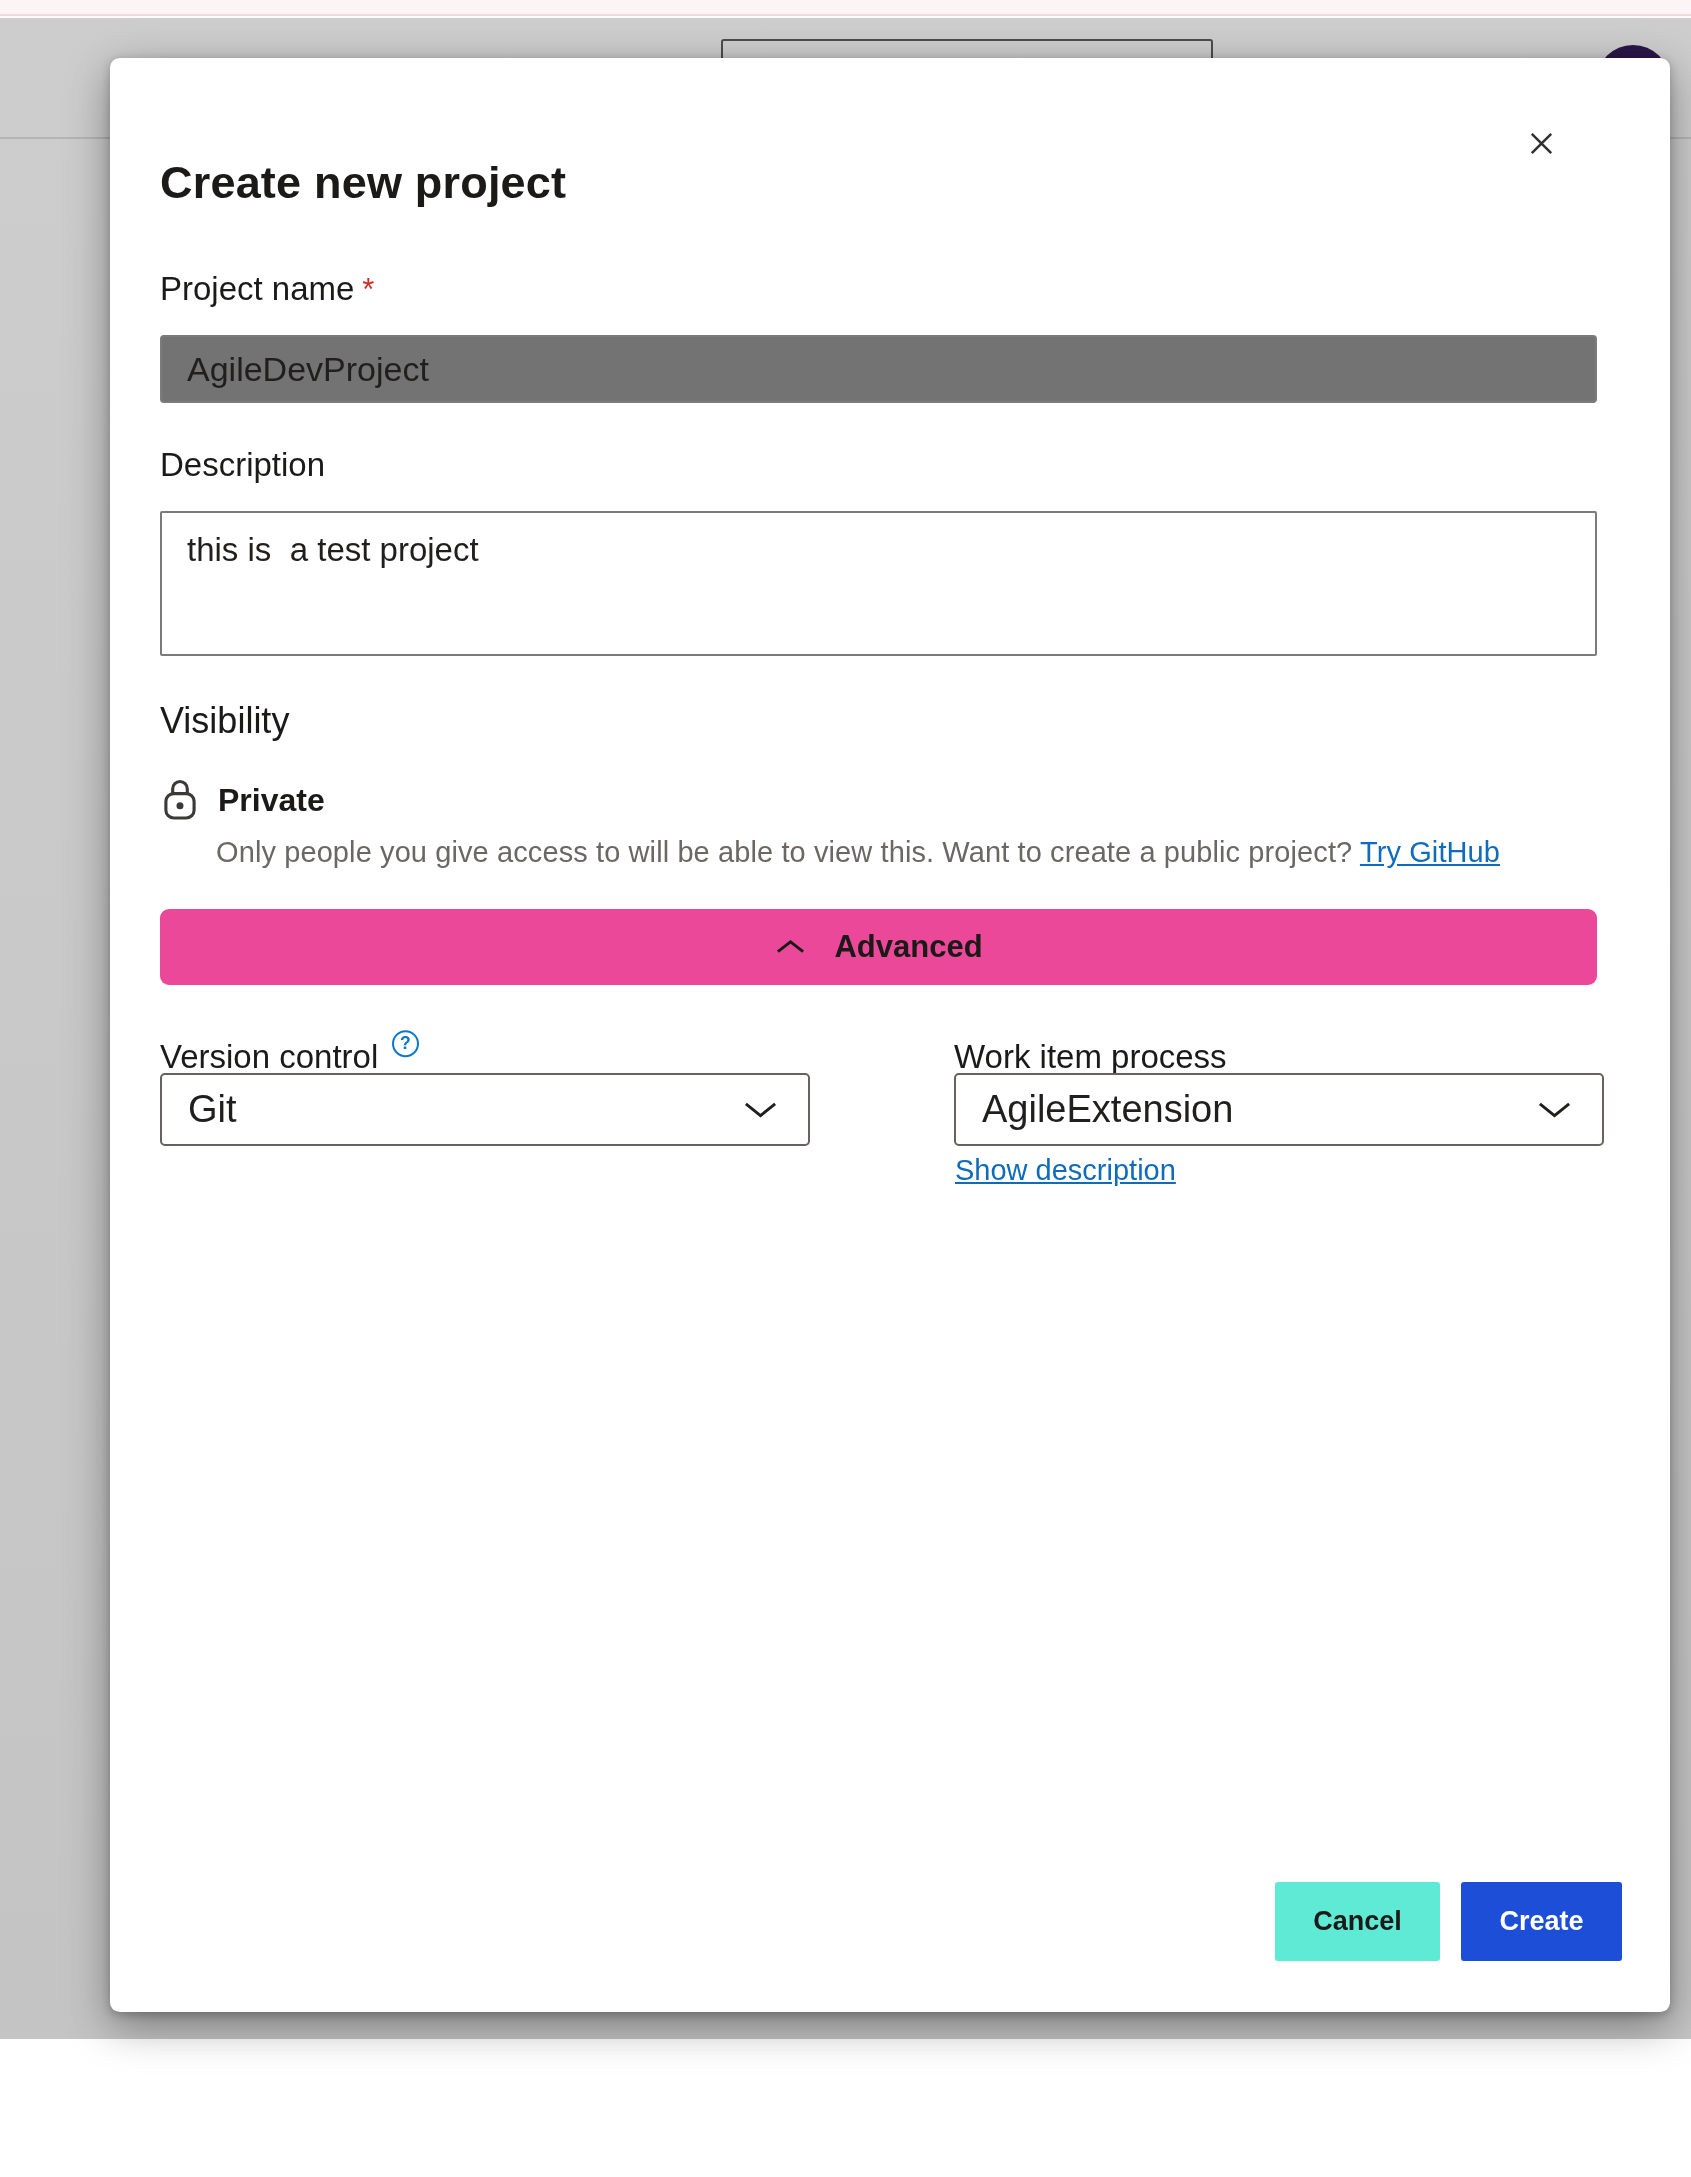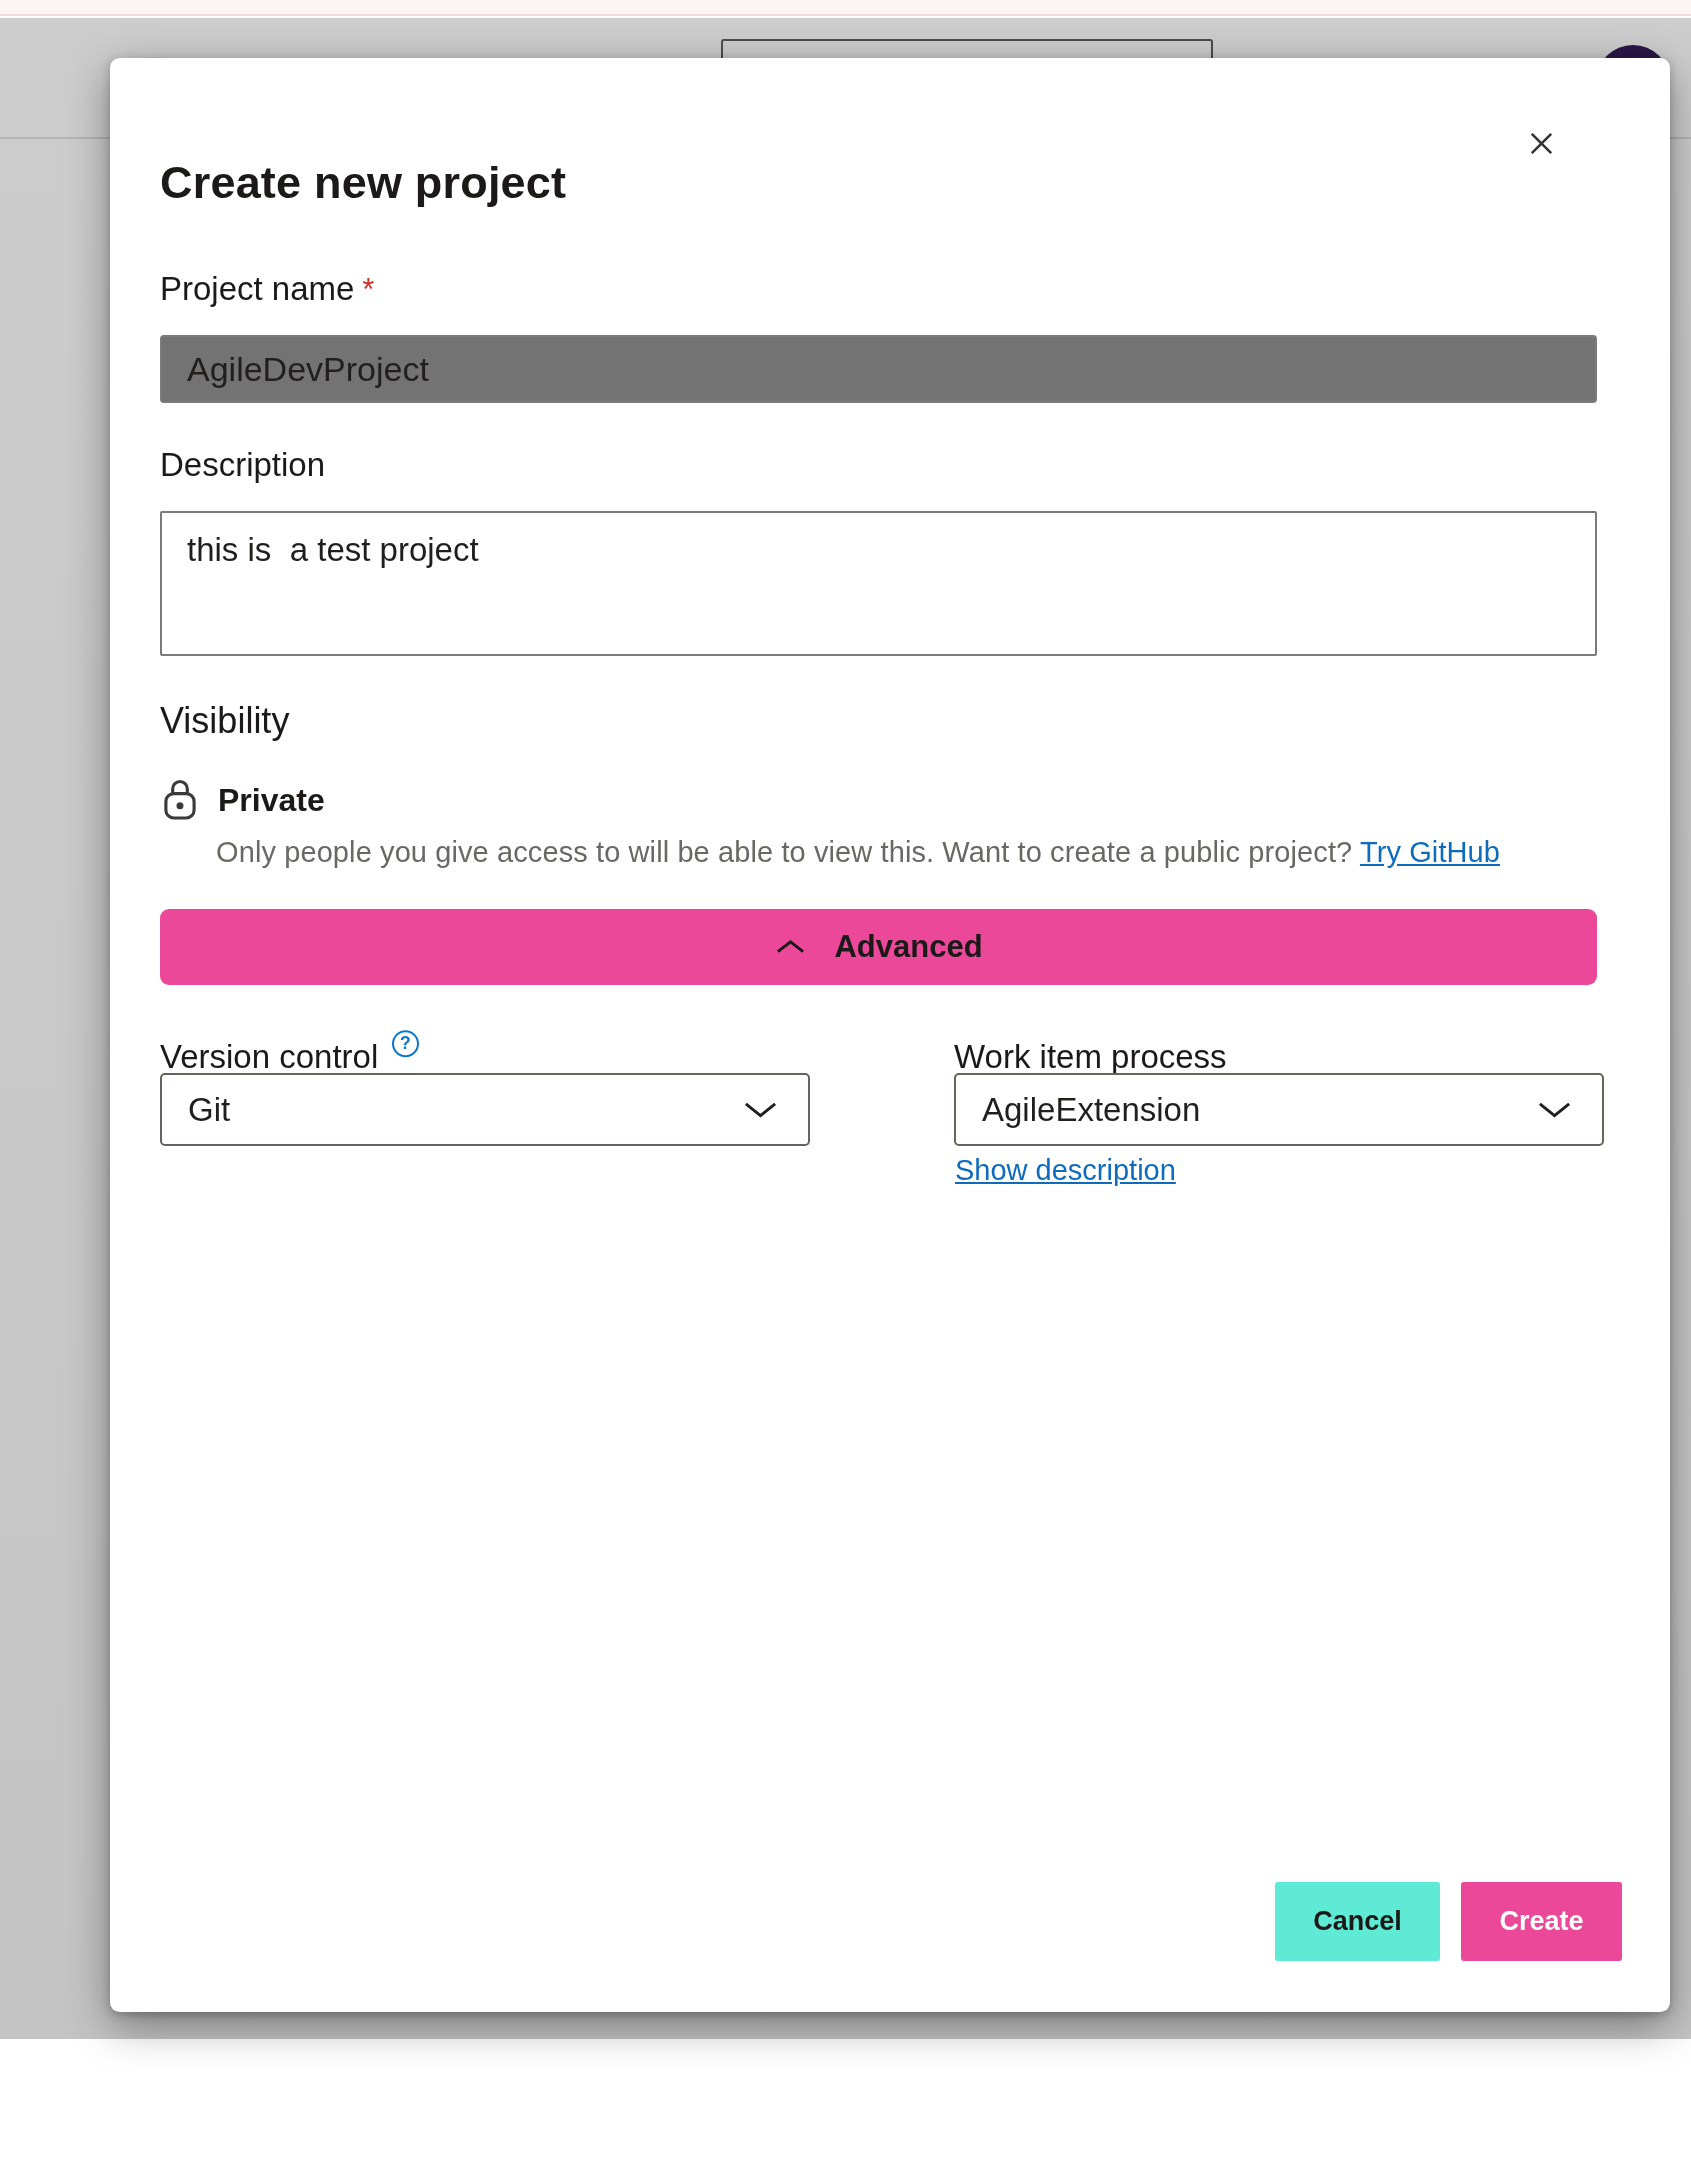--- a/index.html
+++ b/index.html
@@ -92,35 +92,35 @@
     font-size: 17.6px; font-weight: 700; color: #0a77ce;
     transform: translateY(-7.8px); cursor: pointer;
   }
   .dropdown {
     position: absolute; top: 1015px; width: 650px; height: 73px;
     border: 2px solid #66625e; border-radius: 4.9px; background: #fff;
     display: flex; align-items: center; cursor: pointer;
   }
   .dropdown.col1 { left: 50px; }
   .dropdown.col2 { left: 844px; }
-  .dropdown-value { font-size: 33px; color: #201f1e; padding-left: 26px; flex: 1; }
+  .dropdown-value { font-size: 38px; color: #201f1e; padding-left: 26px; flex: 1; }
   .dropdown-chevron { margin-right: 29px; display: flex; }
   .show-desc {
     position: absolute; left: 845px; top: 1096px;
     font-size: 29px; color: #0f6cbd; text-decoration: underline; cursor: pointer;
   }
   .footer-btn {
     position: absolute; top: 1824px; height: 79px;
     border: none; border-radius: 2.9px; cursor: pointer;
     font-family: "Liberation Sans", sans-serif;
     font-size: 27px; font-weight: 600;
     display: flex; align-items: center; justify-content: center;
   }
   .cancel-btn { left: 1165px; width: 165px; background: #5eead4; color: #1b1a19; }
-  .create-btn { left: 1351px; width: 161px; background: #ec4899; color: #ffffff; }
+  .create-btn { left: 1351px; width: 161px; background: #1d4ed8; color: #ffffff; }
 </style>
 </head>
 <body>
 
 <div class="top-strip"></div>
 <div class="top-strip-border"></div>
 <div class="top-strip-gap"></div>
 
 <div class="backdrop">
   <div class="page-divider"></div>

